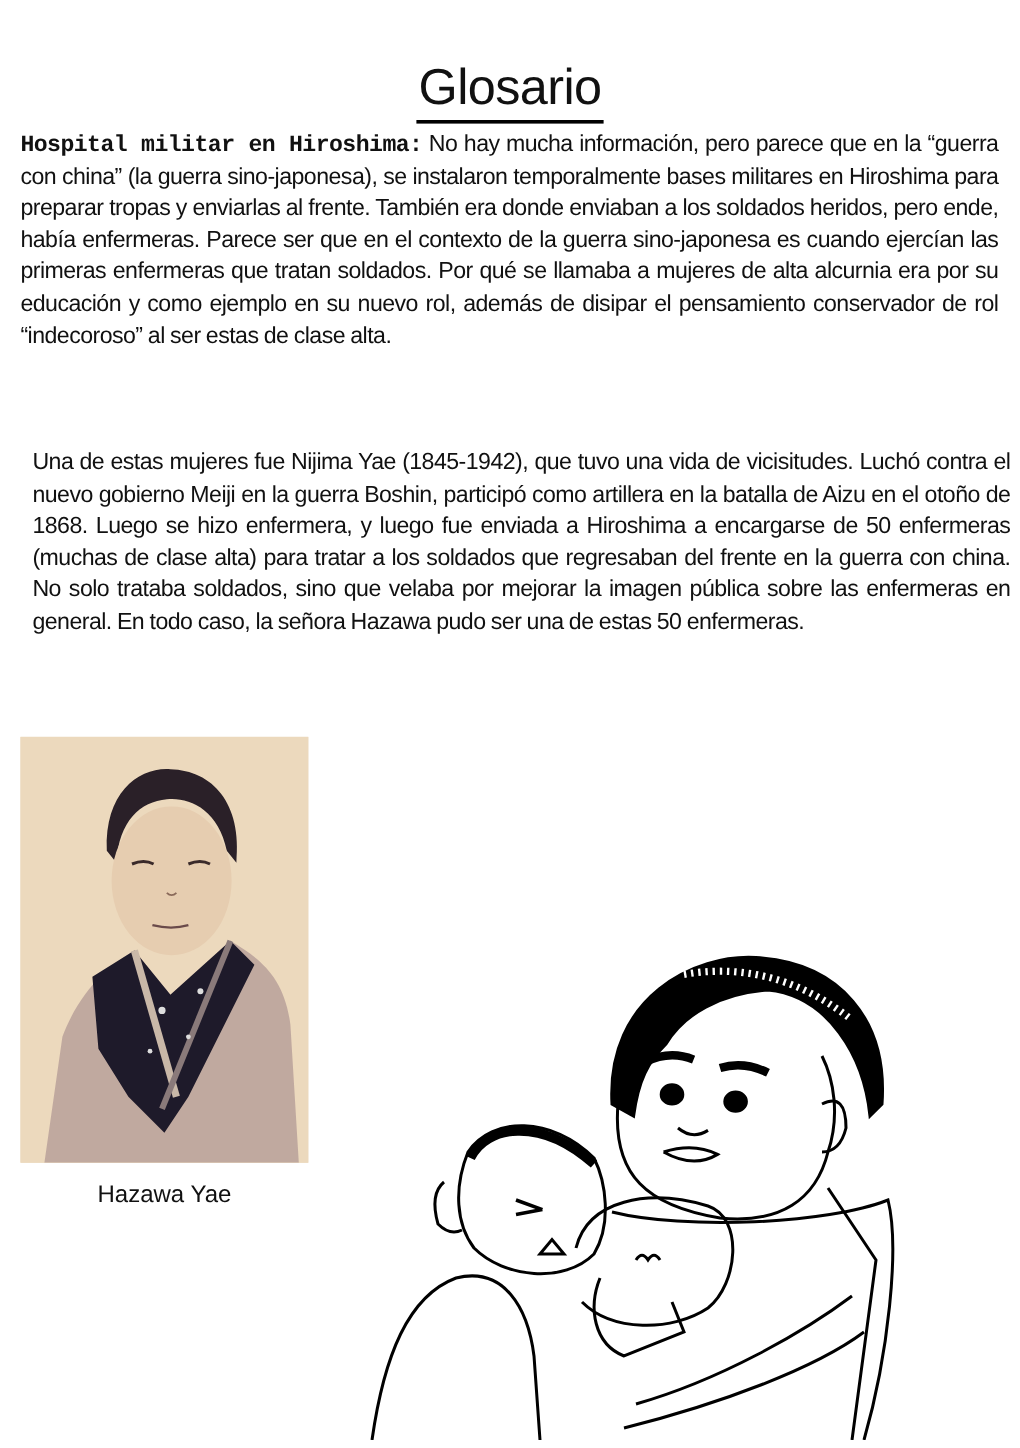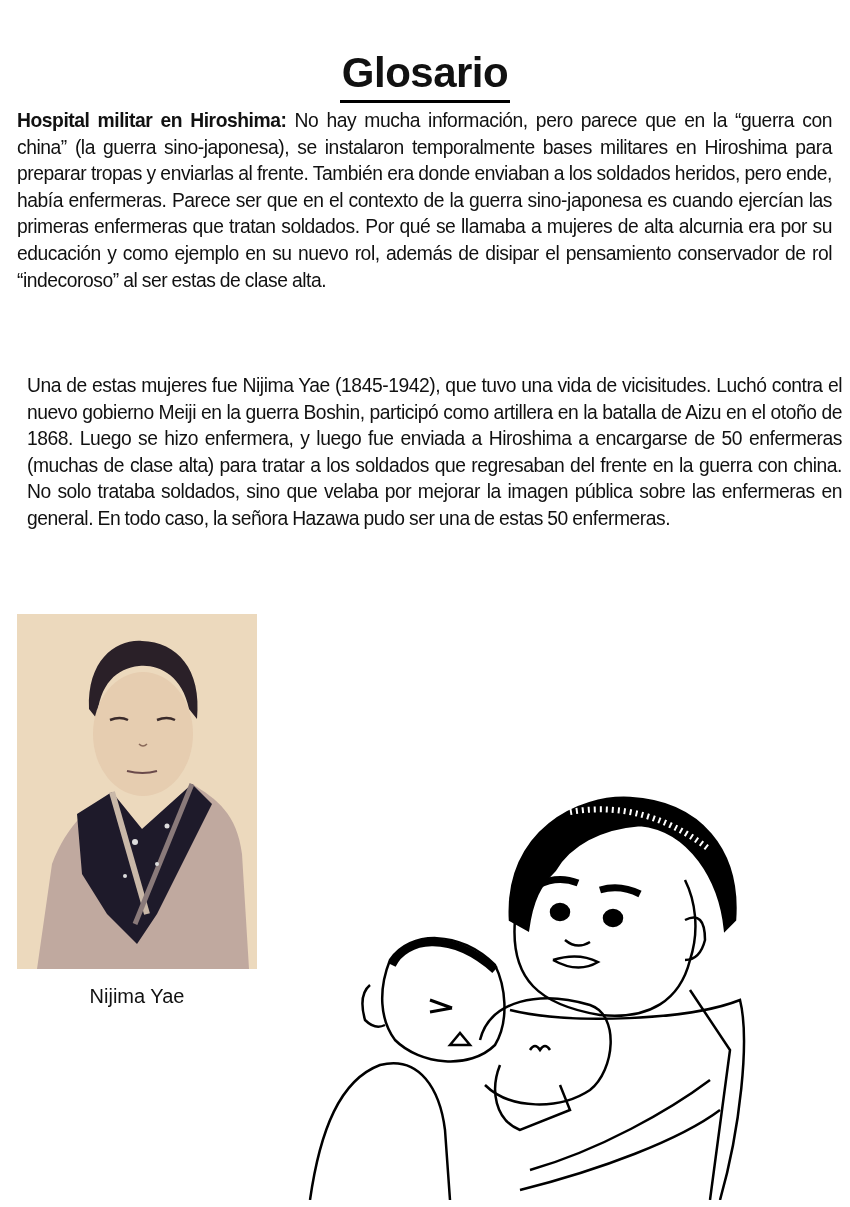--- a/index.html
+++ b/index.html
@@ -2,30 +2,30 @@
 <html><head>
 <meta charset="utf-8">
 <style>
   html, body { margin: 0; padding: 0; background: #ffffff; }
   body {
     width: 850px; height: 1207px; position: relative; overflow: hidden;
     font-family: "Liberation Sans", sans-serif; color: #111;
   }
   .title {
     position: absolute; left: 0; top: 48px; width: 850px; text-align: center;
-    font-family: "Liberation Sans", sans-serif; font-weight: bold; font-size: 42px;
+    font-family: "Liberation Sans", sans-serif; font-weight: normal; font-size: 42px;
     line-height: 50px; letter-spacing: -0.5px;
   }
   .title span { display: inline-block; border-bottom: 3px solid #000; padding: 0 2px 2px; }
   .para {
     position: absolute; left: 17px; width: 815px;
     font-family: "Liberation Sans", sans-serif; font-size: 19.3px; line-height: 26.6px;
     text-align: justify; letter-spacing: -0.45px; word-spacing: -0.5px;
   }
-  .para b { font-weight: bold; }
+  .para b { font-weight: bold; font-family: Liberation Mono, monospace; }
   #p1 { top: 108px; }
   #p2 { top: 373px; margin-left: 10px; }
   .photo {
     position: absolute; left: 17px; top: 614px; width: 240px; height: 355px;
     background: #ecd9bd;
   }
   .caption {
     position: absolute; left: 17px; top: 985px; width: 240px; text-align: center;
     font-family: "Liberation Sans", sans-serif; font-size: 20px;
   }
@@ -55,21 +55,21 @@
     <path d="M20 355 L35 250 C50 210 75 190 95 178 L125 215 L175 170 C200 185 220 200 225 240 L232 355 Z" fill="#b8a09a" opacity="0.85"></path>
     <path d="M60 200 L95 178 L125 215 L175 170 L195 190 L140 300 L120 330 L90 300 L65 260 Z" fill="#1e1a2a"></path>
     <path d="M95 178 L130 300" stroke="#c9b8a8" stroke-width="6" fill="none"></path>
     <path d="M175 170 L118 310" stroke="#8a7a7a" stroke-width="5" fill="none"></path>
     <circle cx="118" cy="228" r="3" fill="#ddd"></circle>
       <circle cx="150" cy="212" r="2.5" fill="#ddd"></circle>
     <circle cx="108" cy="262" r="2" fill="#ddd"></circle>
       <circle cx="140" cy="250" r="2" fill="#ddd"></circle>
   </svg>
 </div>
-<div class="caption">Nijima Yae</div>
+<div class="caption">Hazawa Yae</div>
 
 <div class="manga">
   <svg width="500" height="410" viewBox="0 0 500 410" fill="none" stroke="#000" stroke-width="2.5">
 
     <path d="M240 130 C235 40 310 5 360 8 C430 12 470 60 465 130 L455 140 C450 90 420 40 370 35 C330 38 300 55 285 80 C270 95 262 110 258 140 Z" fill="#000"></path>
     <path d="M300 22 C340 15 390 20 440 60" stroke="#fff" stroke-width="6" stroke-dasharray="2 4"></path>
 
     <path d="M245 130 C240 190 270 215 330 225 C380 230 410 210 420 170 C430 140 425 110 415 90"></path>
     <path d="M268 95 q20 -10 40 -2" stroke-width="7"></path>
     <path d="M330 100 q20 -6 40 4" stroke-width="7"></path>

